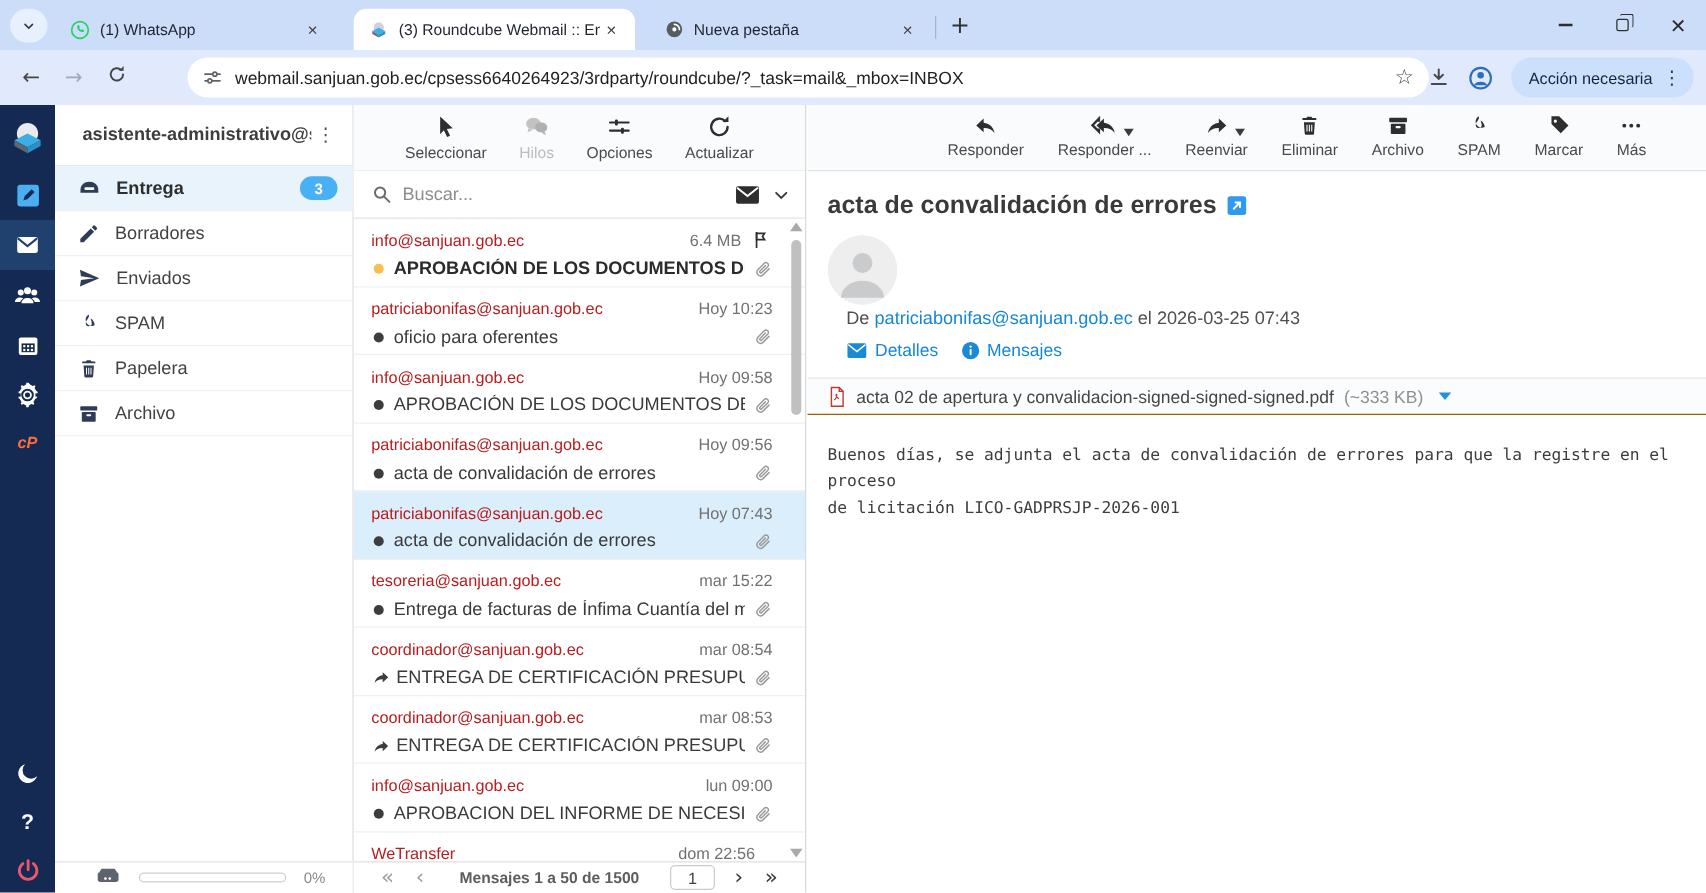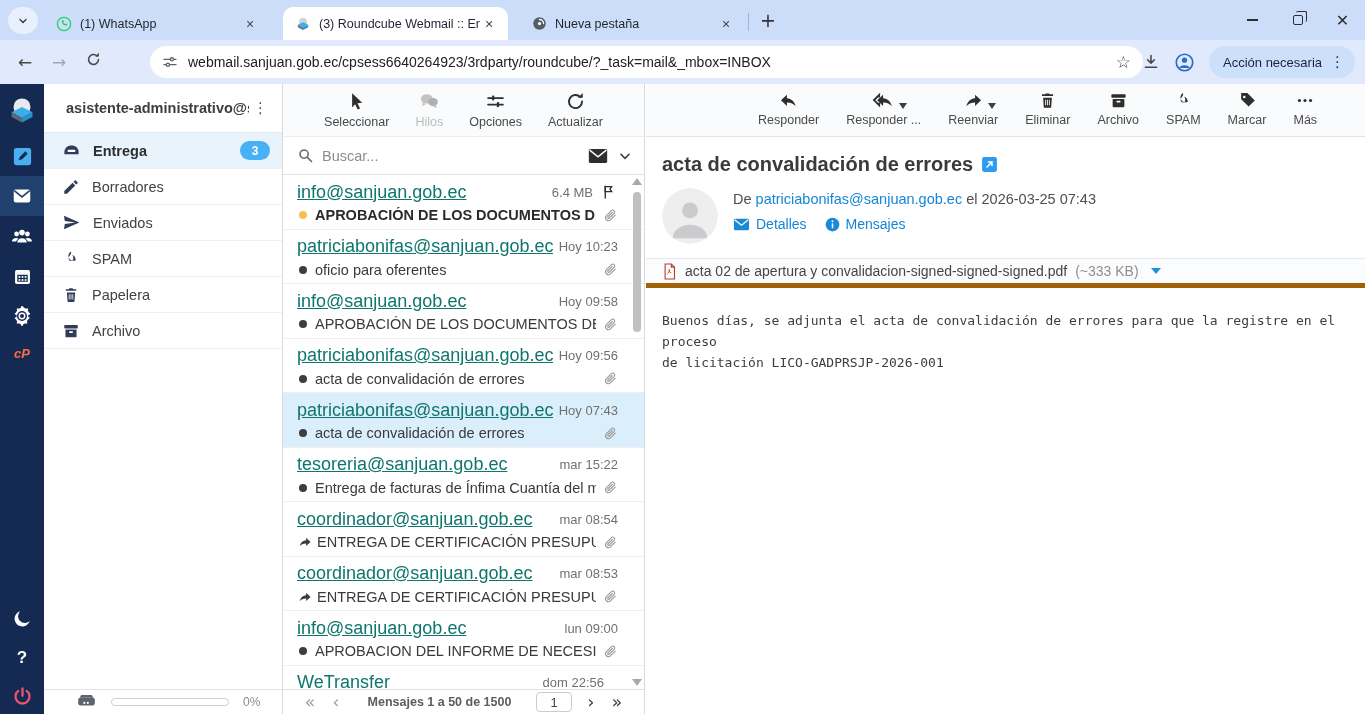--- a/index.html
+++ b/index.html
@@ -59,21 +59,21 @@
   .titem { display:flex; flex-direction:column; align-items:center; gap:3px; position:relative;}
   .titem .tlab { font-size:12.5px; color:#4a4a4a; }
   .titem.dis .tlab { color:#bcbcbc; }
   .searchrow { height:38px; display:flex; align-items:center; padding:0 12px 0 14px; border-bottom:1px solid #e3e3e3; background:#fff; }
   .searchrow input { flex:1; border:none; outline:none; font-size:14.5px; color:#555; margin-left:8px; font-family:"Liberation Sans",sans-serif; }
   .searchrow input::placeholder { color:#8d8d8d; }
   .msglist { position:absolute; top:91px; bottom:25px; left:0; right:0; overflow:hidden; }
   .mrow { height:54.5px; border-bottom:1px solid #f0f0f0; padding:7px 26px 0 14px; position:relative; }
   .mrow.sel { background:#daeefb; }
   .l1 { display:flex; align-items:center; height:20px; }
-  .sender { font-size:18px; color:#0f766e; flex:1; white-space:nowrap; overflow:hidden;text-decoration:underline; }
+  .sender { font-size:13px; color:#b91c1c; flex:1; white-space:nowrap; overflow:hidden; }
   .mdate { font-size:13px; color:#717171; margin-left:6px; }
   .l1 .flagic { margin-left:8px; }
   .l2 { display:flex; align-items:center; height:24px; margin-top:1px; }
   .dot { width:8px; height:8px; border-radius:50%; background:#3d3d3d; margin:0 8px 0 2px; flex:none;}
   .dot.orange { background:#f6bf4f; }
   .fwdm { margin:0 4px 0 0; flex:none; }
   .subj { font-size:14.5px; color:#3a3a3a; white-space:nowrap; overflow:hidden; flex:1; }
   .subj.unread { font-weight:bold; color:#2b2b2b; }
   .clip { margin-left:6px; flex:none;}
   .sbar { position:absolute; right:2px; top:3px; width:10px; bottom:3px; }
@@ -85,28 +85,28 @@
   .pgbtn.on { color:#3a3a3a; }
   .pglabel { flex:1; text-align:center; font-size:12.5px; font-weight:bold; color:#5d5d5d; }
   .pgbox { width:36px; height:20px; border:1px solid #ccc; border-radius:4px; text-align:center; font-size:13px; color:#444; line-height:19px; margin:0 6px; background:#fff;}
 
   
   .reader { position:absolute; left:646px; top:0; width:719px; height:684px; background:#fff; }
   .rtoolbar { height:53px; background:#fafbfc; border-bottom:1px solid #e3e3e3; display:flex; align-items:flex-start; padding:7px 0 0 112px; gap:27px; }
   .caret { width:0; height:0; border-left:4.5px solid transparent; border-right:4.5px solid transparent; border-top:6px solid #3c3c3c; position:absolute; right:-11px; top:12px;}
   .rcontent { padding:16px 16px 0 16px; }
   .mtitle { font-size:20px; font-weight:bold; color:#3a3a3a; display:flex; align-items:center; gap:8px; }
-  .mhead { display:flex; margin-top:12px; }
+  .mhead { display:flex; margin-top:12px;flex-direction:column; }
   .avatar { width:56px; height:56px; border-radius:50%; overflow:hidden; flex:none; }
   .heads { margin-left:15px; padding-top:3px; }
   .fromline { font-size:14.5px; color:#4f4f4f; }
   .fromline .email { color:#1486d8; }
   .hbtns { margin-top:9px; display:flex; align-items:center; gap:18px; }
   .hbtn { display:flex; align-items:center; gap:6px; font-size:14px; color:#1486d8; }
-  .attach { margin:14px -16px 0; background:#fbfcfd; border-top:1px solid #e8e8e8; border-bottom:5px solid #a16207; height:30px; display:flex; align-items:center; padding:0 16px; gap:8px; }
+  .attach { margin:14px -16px 0; background:#fbfcfd; border-top:1px solid #e8e8e8; border-bottom:1px solid #a16207; height:30px; display:flex; align-items:center; padding:0 16px; gap:8px; }
   .attach .aname { font-size:14px; color:#454545; }
   .attach .asize { font-size:14px; color:#8f8f8f; }
   .acaret { width:0; height:0; border-left:5px solid transparent; border-right:5px solid transparent; border-top:6.5px solid #1e90dd; margin-left:4px;}
   .mbody { margin-top:22px; font-family:"DejaVu Sans Mono",monospace; font-size:13px; color:#3d3d3d; line-height:21px; white-space:pre-line; }
 </style>
 </head>
 <body>
 
 <div class="tabbar">
   <div class="tabsearch">

